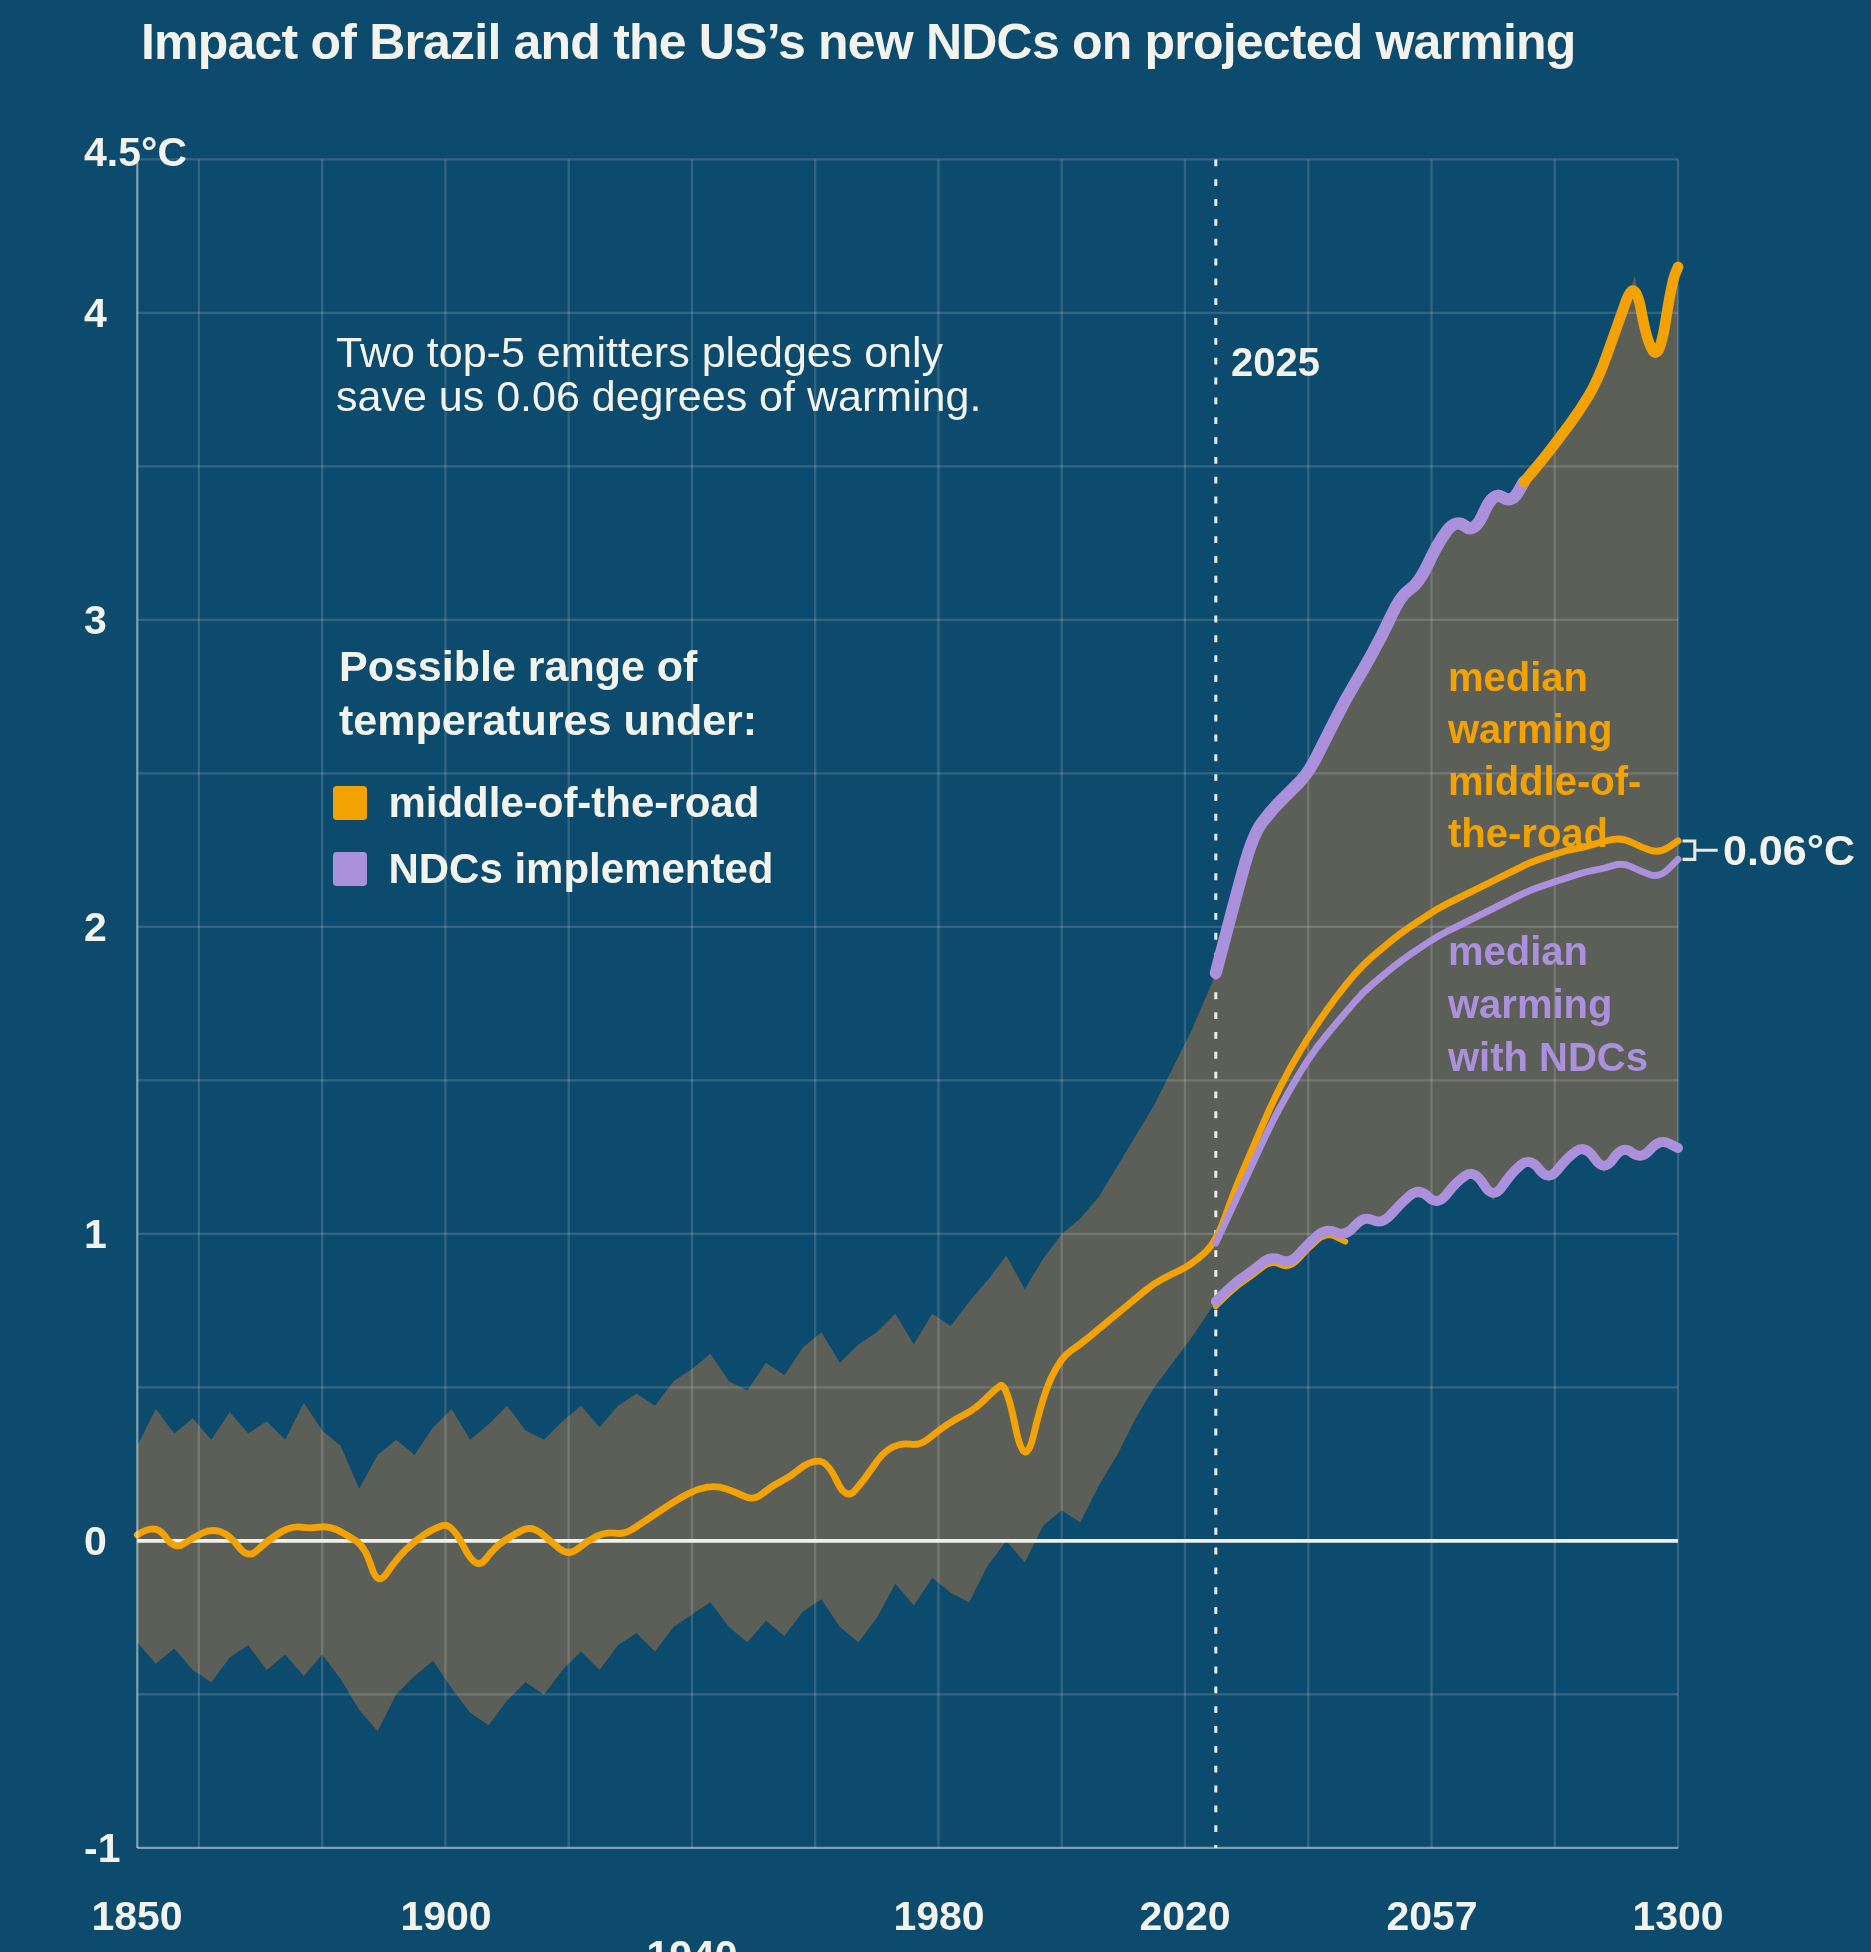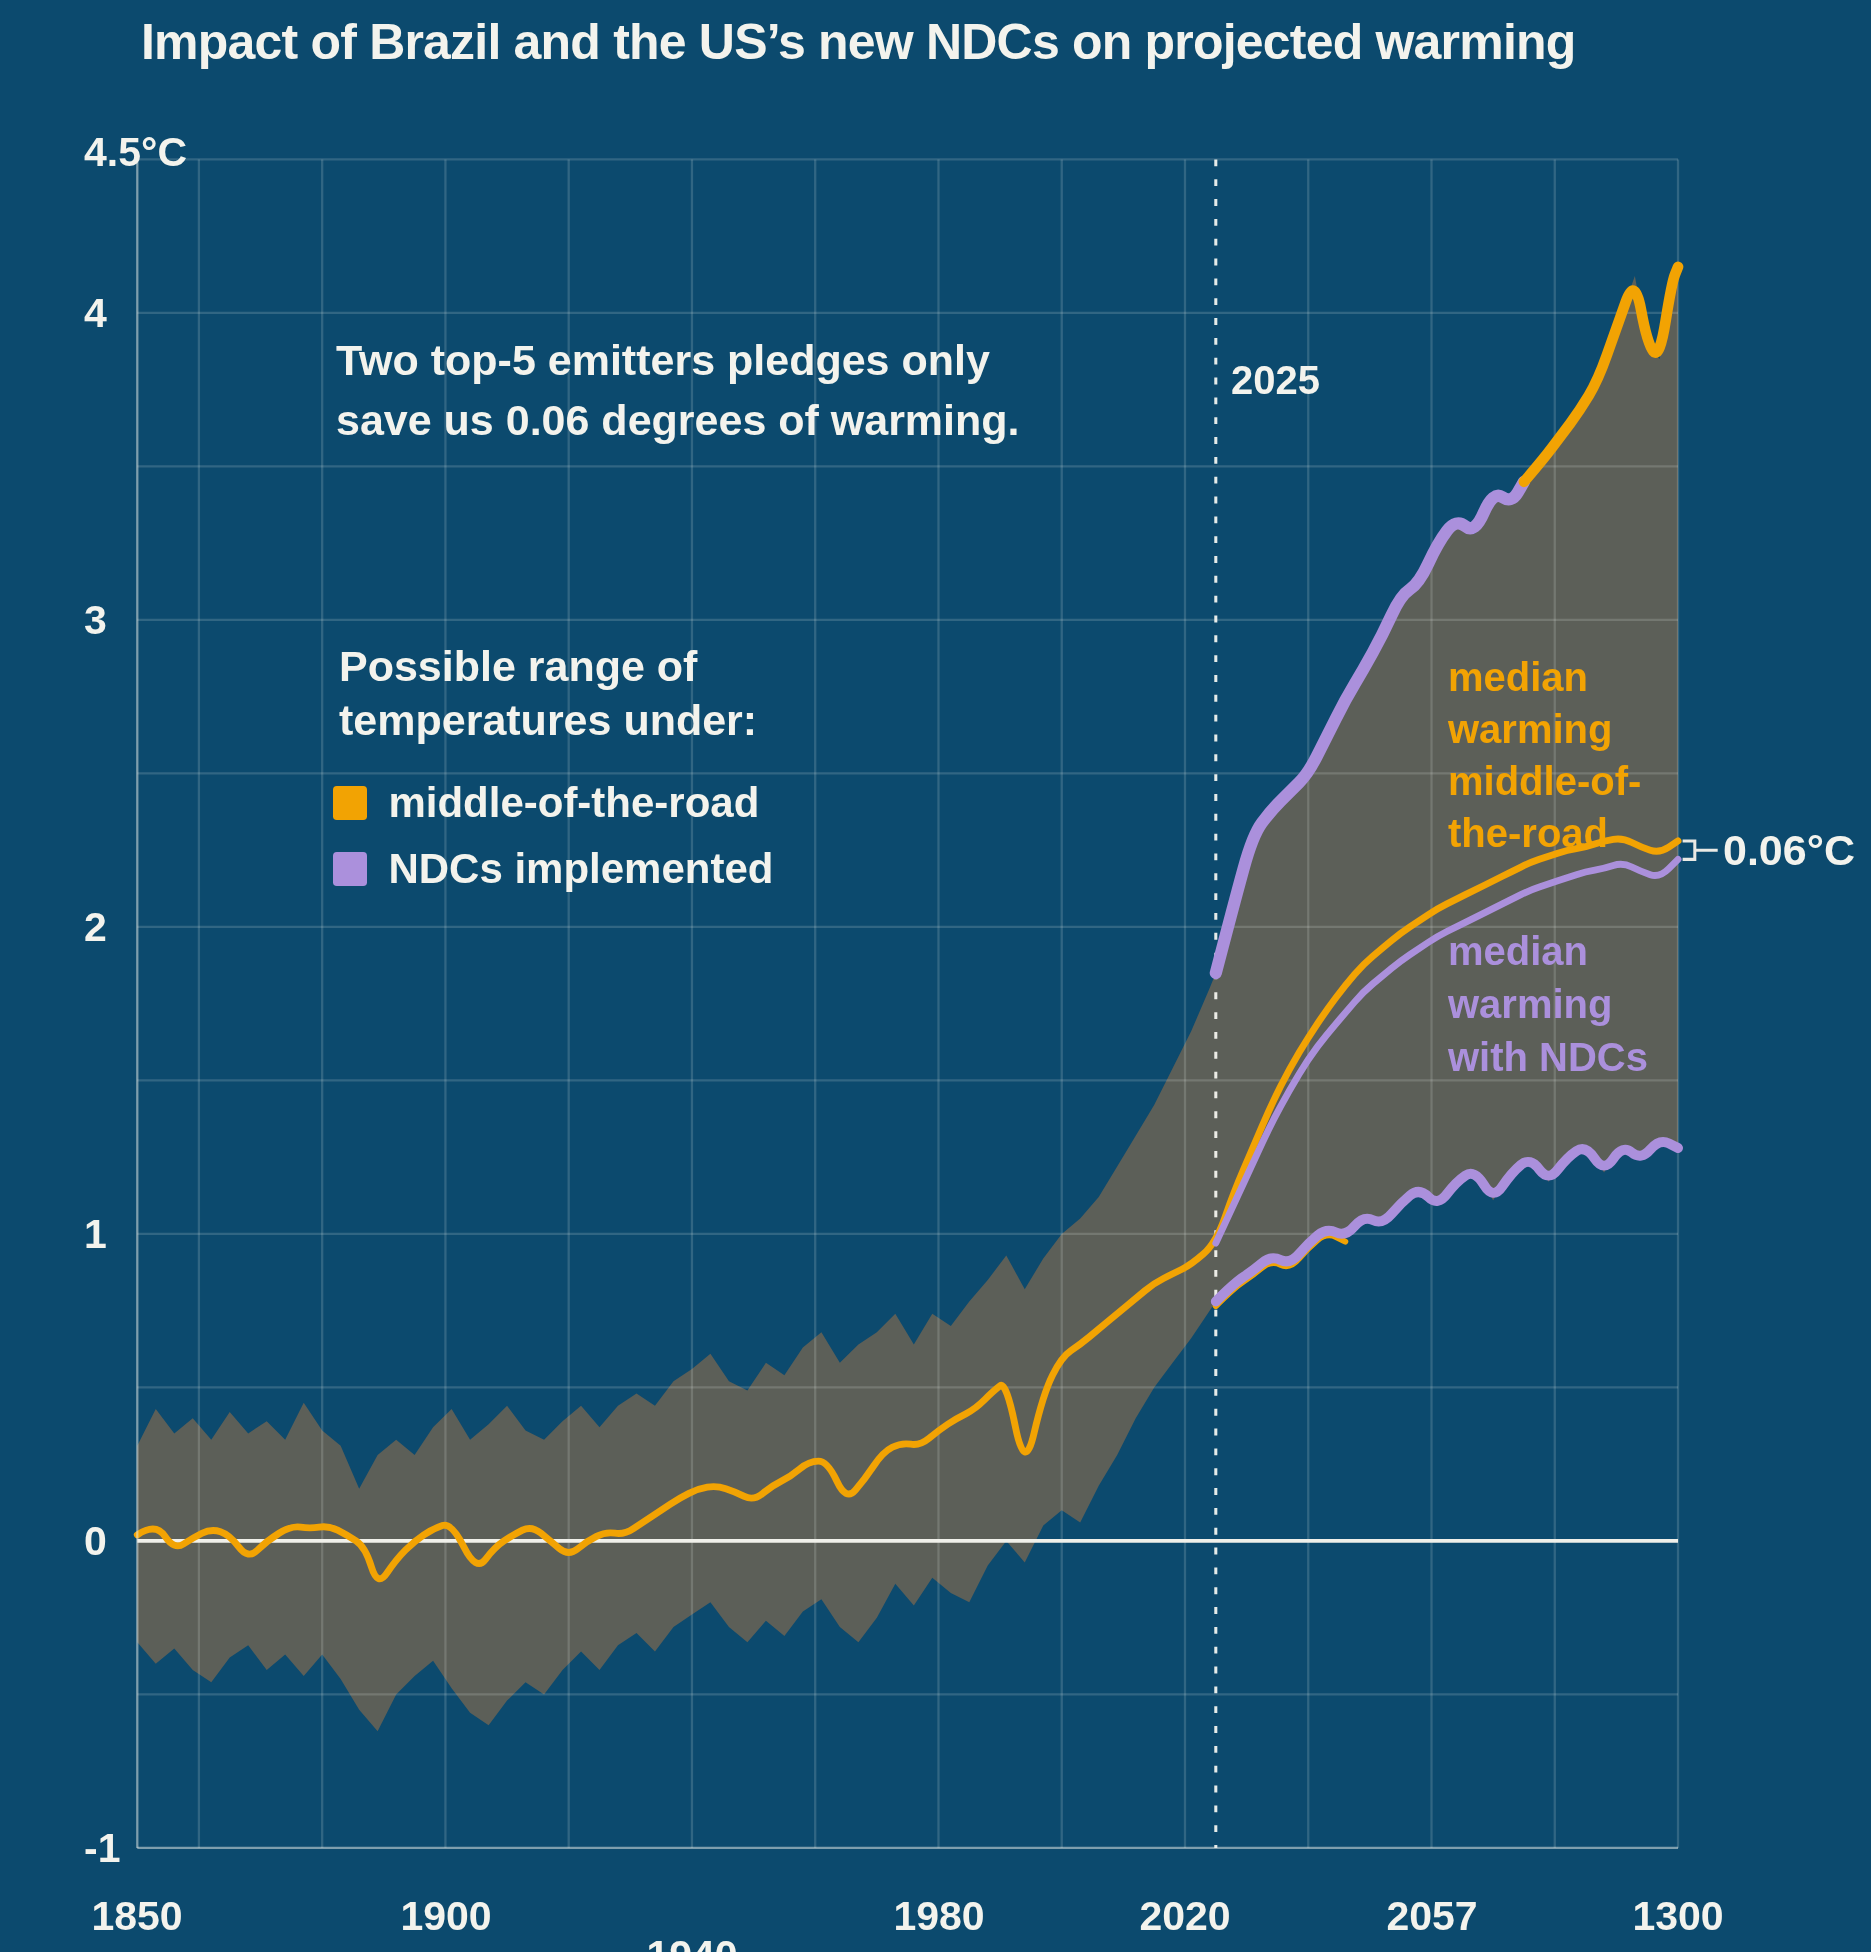--- a/index.html
+++ b/index.html
@@ -1,21 +1,21 @@
 <!DOCTYPE html>
 <html style="font-size:12.2px"><head>
 <meta charset="utf-8">
 <style>
   html,body{margin:0;padding:0;background:#333731;}
   #stage{position:relative;width:1871px;height:1953px;background:#0c4a6e;overflow:hidden;
          font-family:"Liberation Sans","DejaVu Sans",sans-serif;color:#f3f3ed;}
   #chart-svg{position:absolute;left:0;top:0;}
   .txt{position:absolute;white-space:pre-line;}
   .page-title{font-size:50px;font-weight:700;letter-spacing:-0.8px;line-height:55px;}
-  .annotation{font-size:43px;font-weight:700;line-height:60px;}
+  .annotation{font-size:43px;font-weight:400;line-height:44px;}
   .legend-heading{font-size:43px;font-weight:700;line-height:54px;}
   .legend-items{position:absolute;left:333px;top:770px;}
   .legend-row{display:flex;align-items:center;height:66px;}
   .legend-swatch{width:34px;height:34px;border-radius:3.8px;margin-right:21.4px;flex:0 0 auto;}
   .legend-label{font-size:42px;font-weight:700;}
   .vline-label{font-size:40px;font-weight:700;transform:translateY(-50%);}
   .series-label{font-size:40px;font-weight:700;}
   .series-label.orange{line-height:52px;}
   .series-label.purple{line-height:53px;}
   .callout-label{font-size:43px;font-weight:700;transform:translateY(-50%);}
@@ -63,21 +63,21 @@
       <line x1="180" x2="2200" y1="2422.5" y2="2422.5" stroke="rgba(240,242,235,0.5)" stroke-width="3"></line>
       <path d="M 2206 1102.3000000000002 L 2222 1102.3000000000002 L 2222 1126.4499999999998 L 2206 1126.4499999999998
                   M 2222 1114.375 L 2252 1114.375" fill="none" stroke="#eaeae5" stroke-width="4"></path>
     </svg>
 
   <div class="txt page-title" style="left:141px;top:15.3px;">Impact of Brazil and the US’s new NDCs on projected warming</div>
 
   <div class="txt annotation" style="left:336px;top:330px;">Two top-5 emitters pledges only
 save us 0.06 degrees of warming.</div>
 
-  <div class="txt vline-label" style="left:1231px;top:380px;">2025</div>
+  <div class="txt vline-label" style="left:1231px;top:362px;">2025</div>
 
   <div class="txt legend-heading" style="left:339px;top:639px;">Possible range of
 temperatures under:</div>
 
   <div class="legend-items" id="legend-items">
       <div class="legend-row">
         <span class="legend-swatch" style="background: rgb(242, 163, 3);"></span>
         <span class="legend-label">middle-of-the-road</span>
       </div>
       <div class="legend-row">

